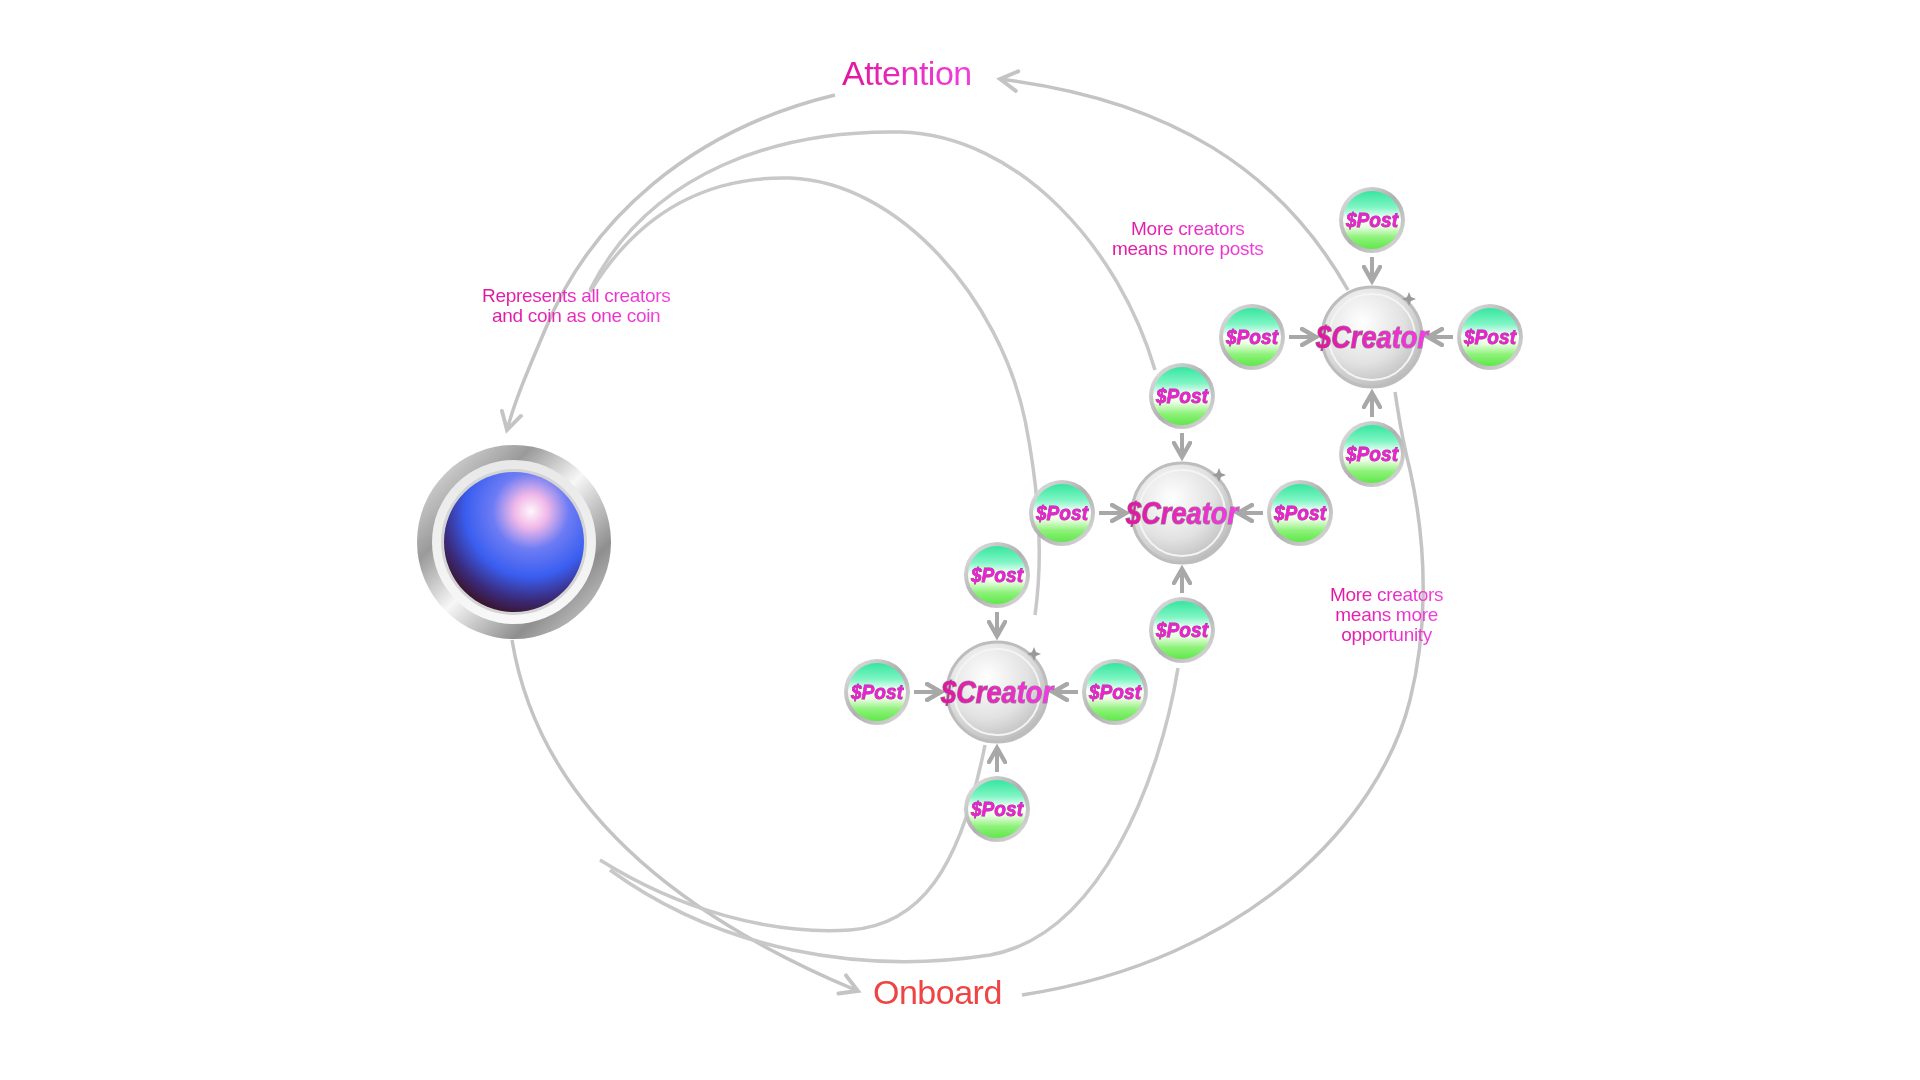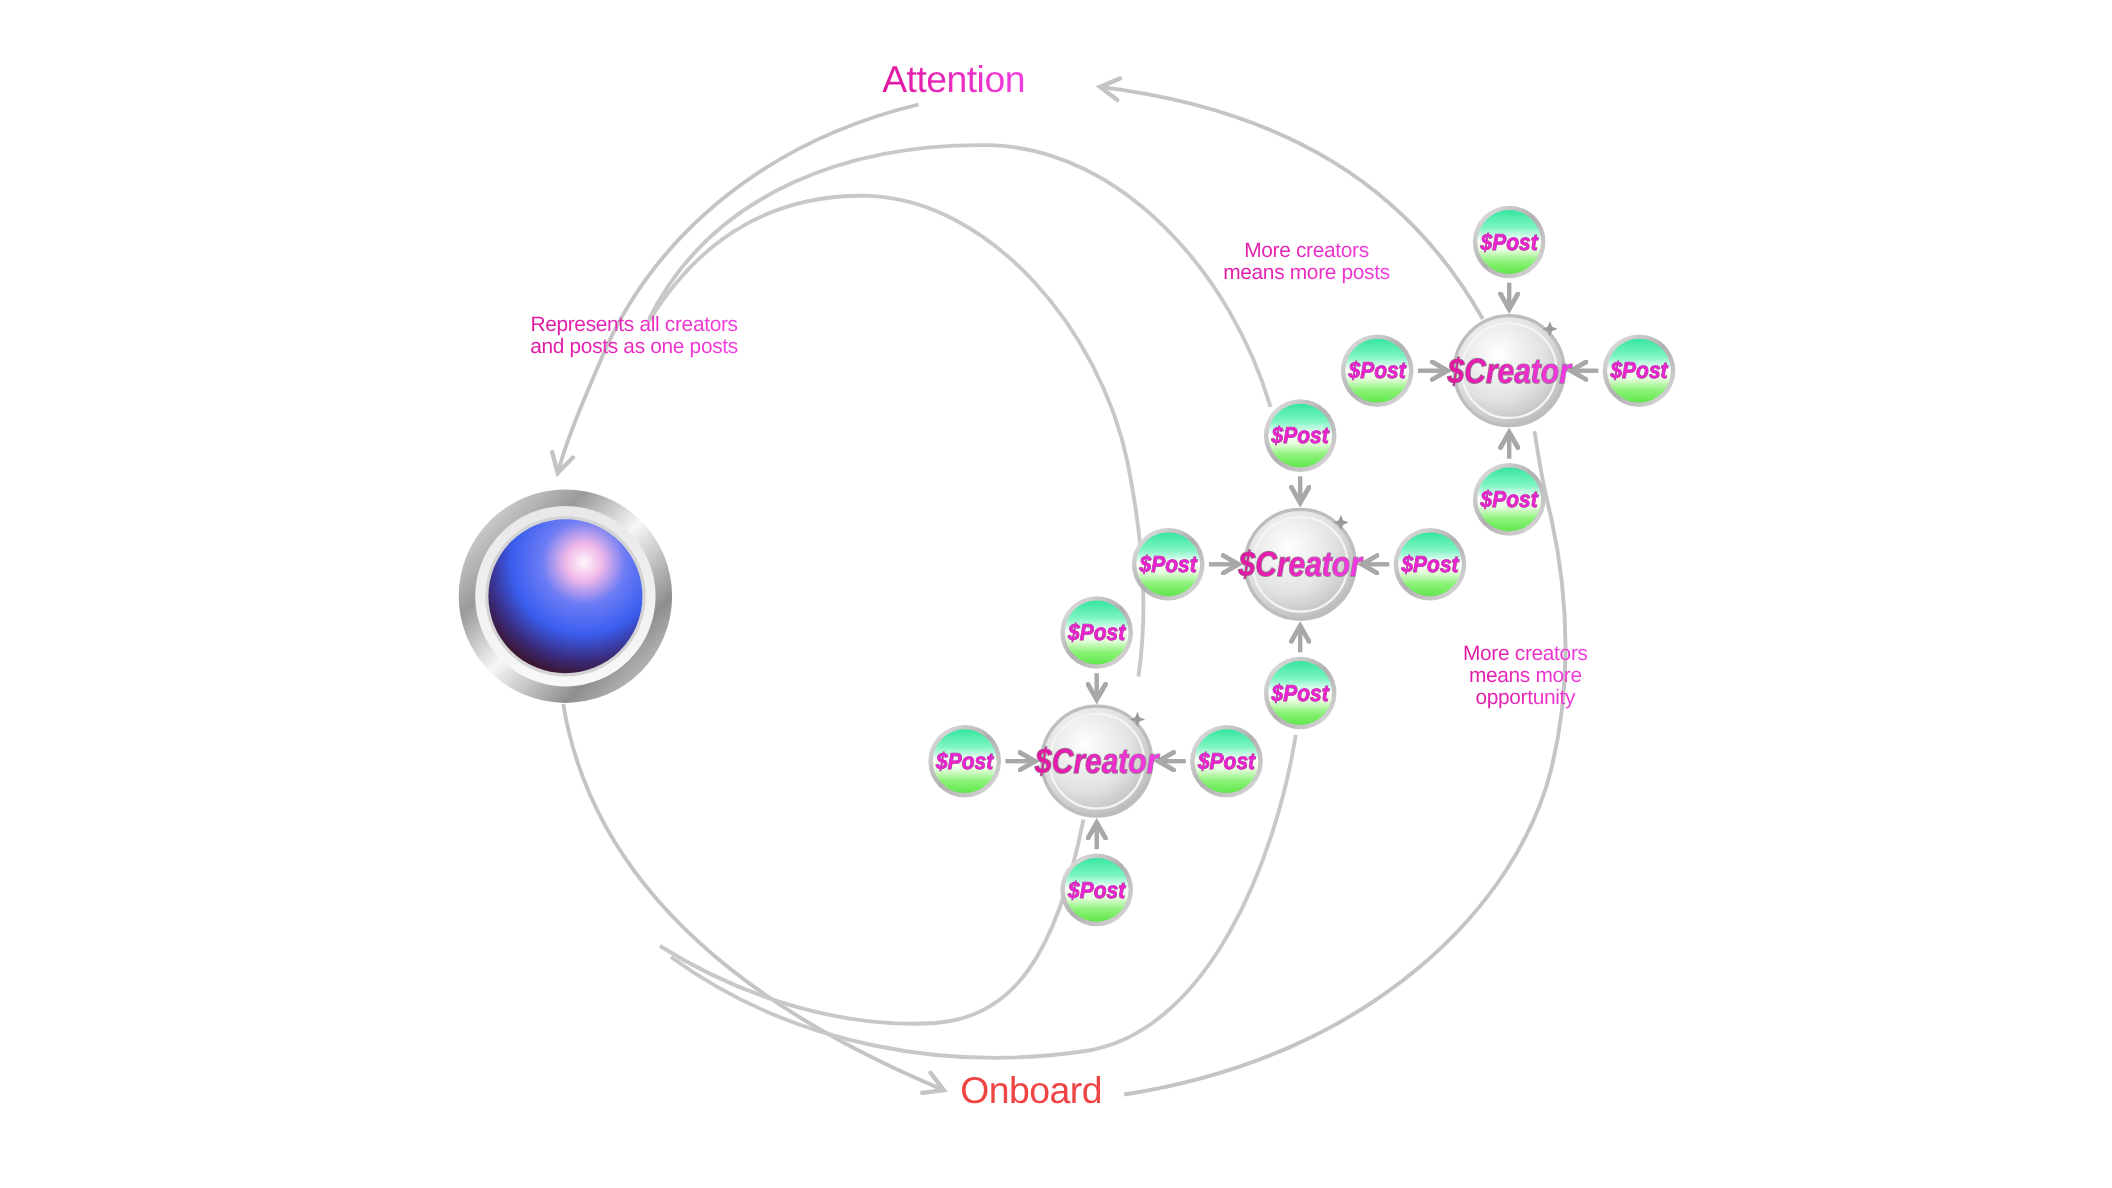--- a/index.html
+++ b/index.html
@@ -1,19 +1,19 @@
 <!DOCTYPE html>
 <html><head>
 <meta charset="utf-8">
 <style>
   html, body { margin: 0; padding: 0; background: #ffffff; }
   body { width: 1920px; height: 1080px; position: relative; overflow: hidden; font-family: "Liberation Sans", sans-serif; }
   #stage { position: absolute; left: 0; top: 0; width: 1920px; height: 1080px; }
   .label { position: absolute; text-align: center; line-height: 1.05; white-space: nowrap; }
-  .lbl-attention { left: 802px; top: 56px; font-size: 34px; letter-spacing: -0.5px; }
+  .lbl-attention { left: 842px; top: 56px; font-size: 34px; letter-spacing: -0.5px; }
   .lbl-onboard { left: 873px; top: 975px; font-size: 34px; letter-spacing: -0.5px; }
   .lbl-represents { left: 482px; top: 286px; font-size: 19px; letter-spacing: -0.3px; text-align: center; }
   .lbl-posts { left: 1112px; top: 219px; font-size: 19px; letter-spacing: -0.3px; }
   .lbl-opp { left: 1330px; top: 585px; font-size: 19px; letter-spacing: -0.3px; }
   .pink { background: linear-gradient(90deg, #e0169e 0%, #f23fe0 100%); -webkit-background-clip: text; background-clip: text; color: transparent; }
   .green { color: #ef4444; }
 </style>
 </head>
 <body>
 
@@ -196,21 +196,21 @@
         </g>
       </g>
   </svg>
 
   <div class="label lbl-attention">
     <span class="pink">Attention</span>
   </div>
   <div class="label lbl-onboard green">Onboard</div>
   <div class="label lbl-represents">
     <div class="pink">Represents all creators</div>
-    <div class="pink">and posts as one posts</div>
+    <div class="pink">and coin as one coin</div>
   </div>
   <div class="label lbl-posts">
     <div class="pink">More creators</div>
     <div class="pink">means more posts</div>
   </div>
   <div class="label lbl-opp">
     <div class="pink">More creators</div>
     <div class="pink">means more</div>
     <div class="pink">opportunity</div>
   </div>

